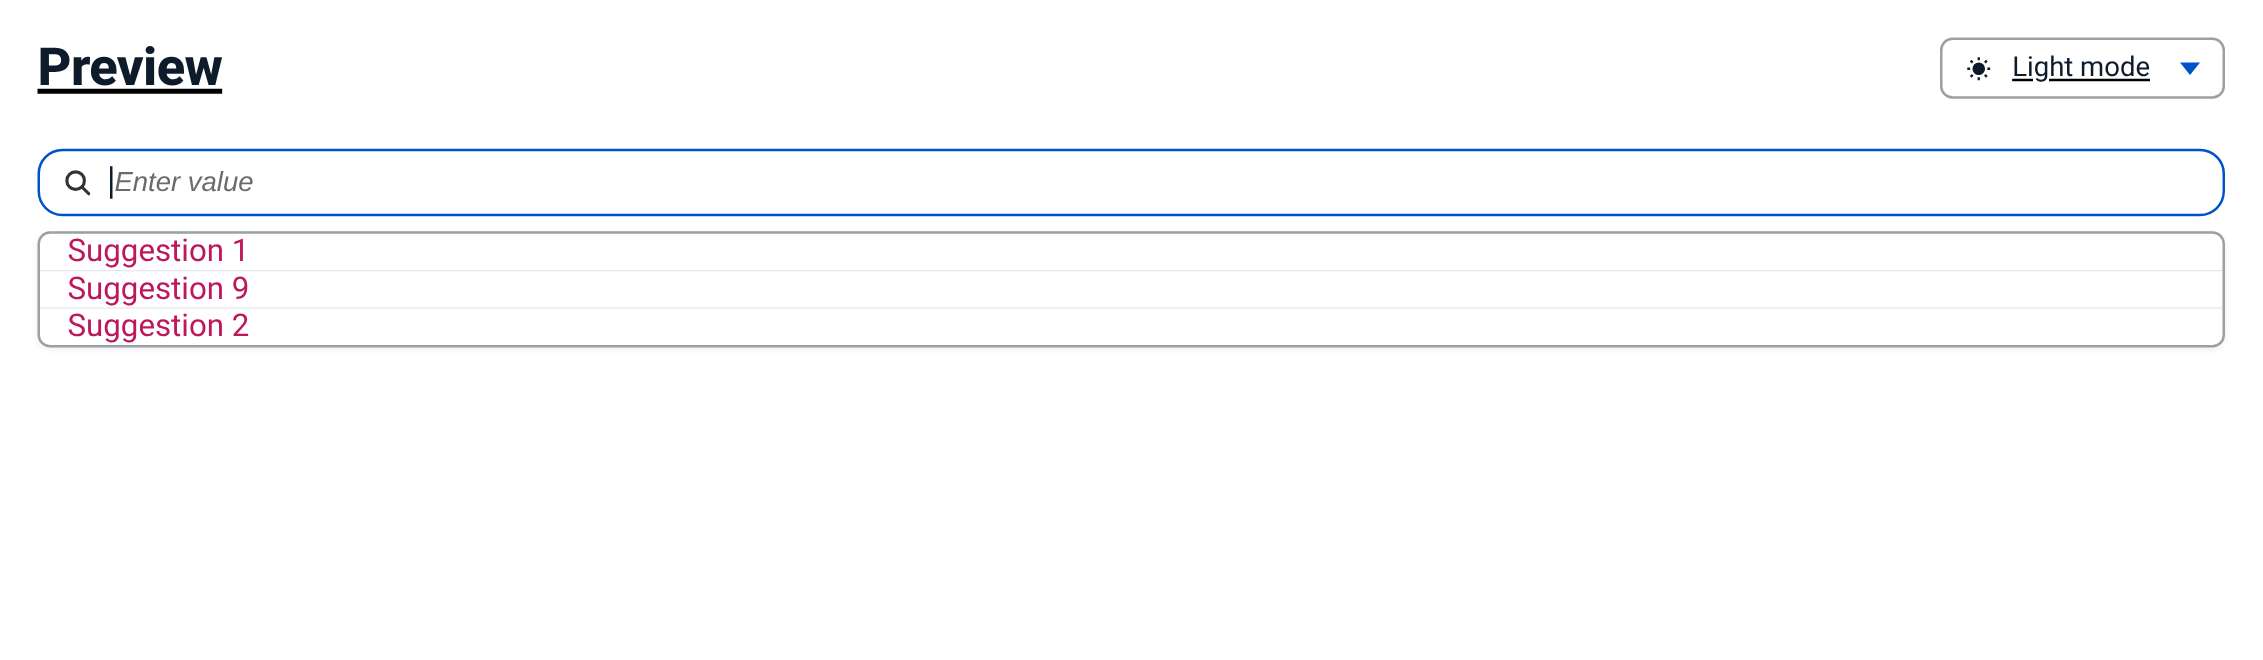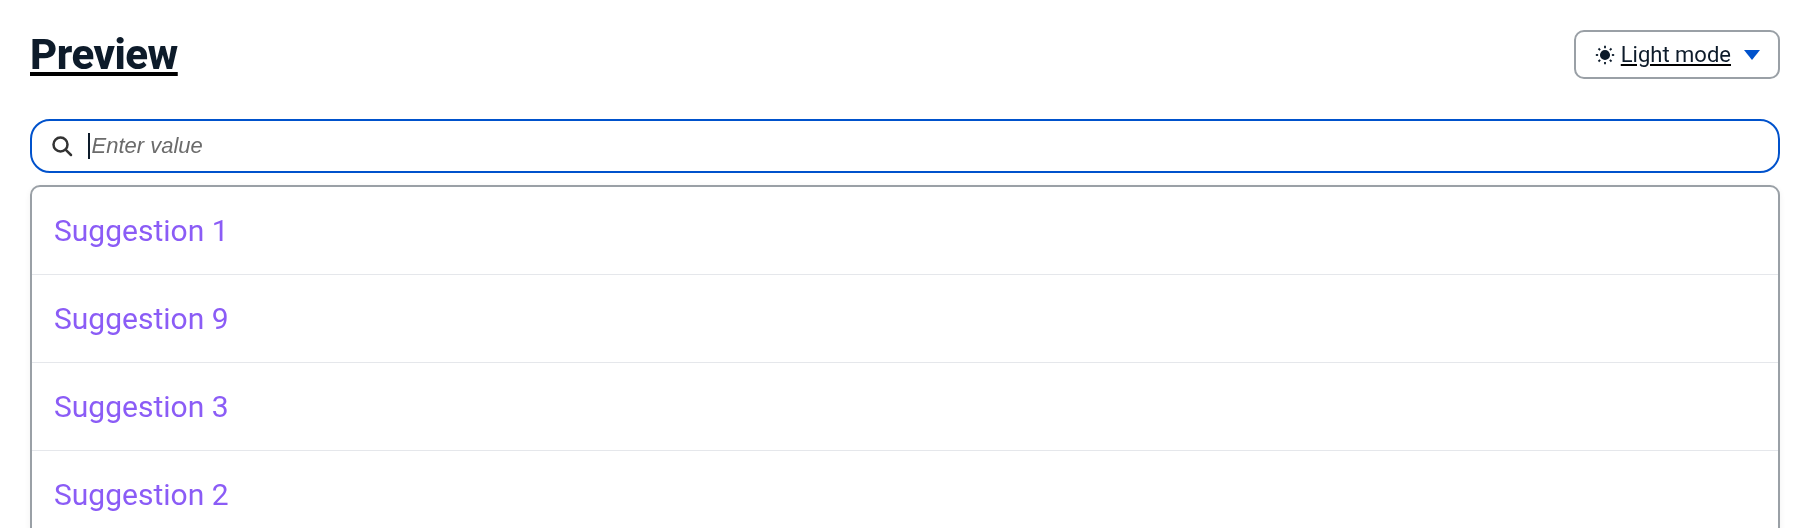--- a/index.html
+++ b/index.html
@@ -22,21 +22,21 @@
     }
     .page-title {
       font-size: 42px;
       font-weight: 800;
       color: #0d1b2a;
       letter-spacing: -0.5px;
     }
     .theme-dropdown {
       display: inline-flex;
       align-items: center;
-      gap: 5px;
+      gap: 16px;
       padding: 10px 18px;
       border: 2px solid #9aa0a6;
       border-radius: 10px;
       background: #ffffff;
       cursor: pointer;
       font-size: 22px;
       color: #0d1b2a;
     }
     .sun-icon {
       width: 22px;
@@ -100,23 +100,23 @@
     }
     .suggestions-box {
       margin-top: 12px;
       border: 2px solid #9aa0a6;
       border-radius: 10px;
       background: #ffffff;
       overflow: hidden;
       box-shadow: 0 2px 6px rgba(0,0,0,0.06);
     }
     .suggestion-item {
-      padding: 26px 22px;
-      font-size: 30px;
-      color: #8b5cf6;
+      padding: 0 22px;
+      font-size: 25px;
+      color: #be185d;
       border-top: 1px solid #e5e7eb;
       cursor: pointer;
     }
     .suggestion-item:first-child {
       border-top: none;
     }
   </style>
 </head>
 <body>
 
@@ -154,18 +154,15 @@
 </div>
 
 <div class="suggestions-box">
   <div class="suggestion-item">
     <span>Suggestion 1</span>
   </div>
   <div class="suggestion-item">
     <span>Suggestion 9</span>
   </div>
   <div class="suggestion-item">
-    <span>Suggestion 3</span>
-  </div>
-  <div class="suggestion-item">
     <span>Suggestion 2</span>
   </div>
 </div>
 
 </body></html>

